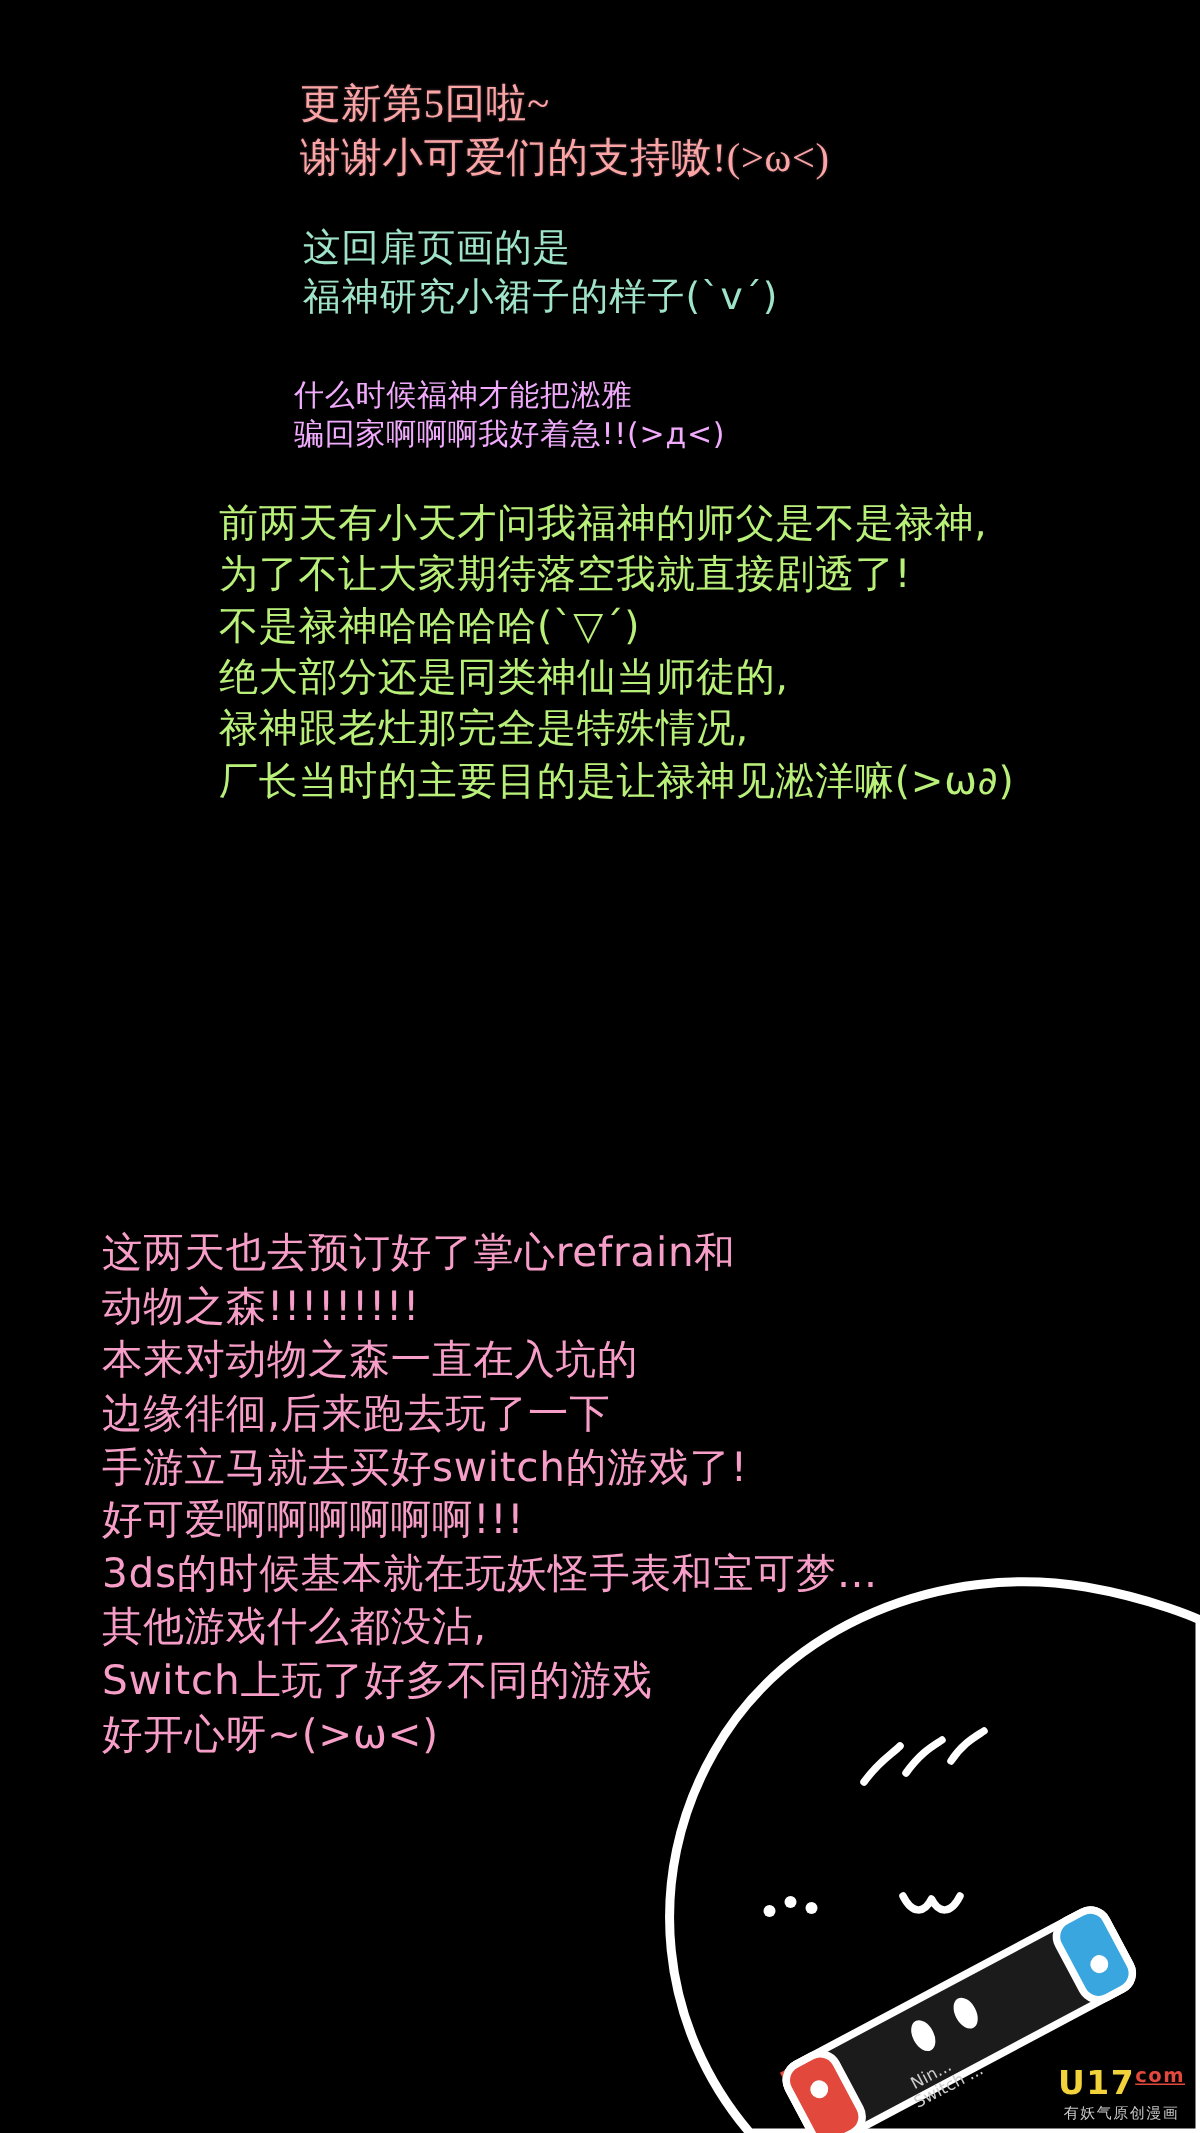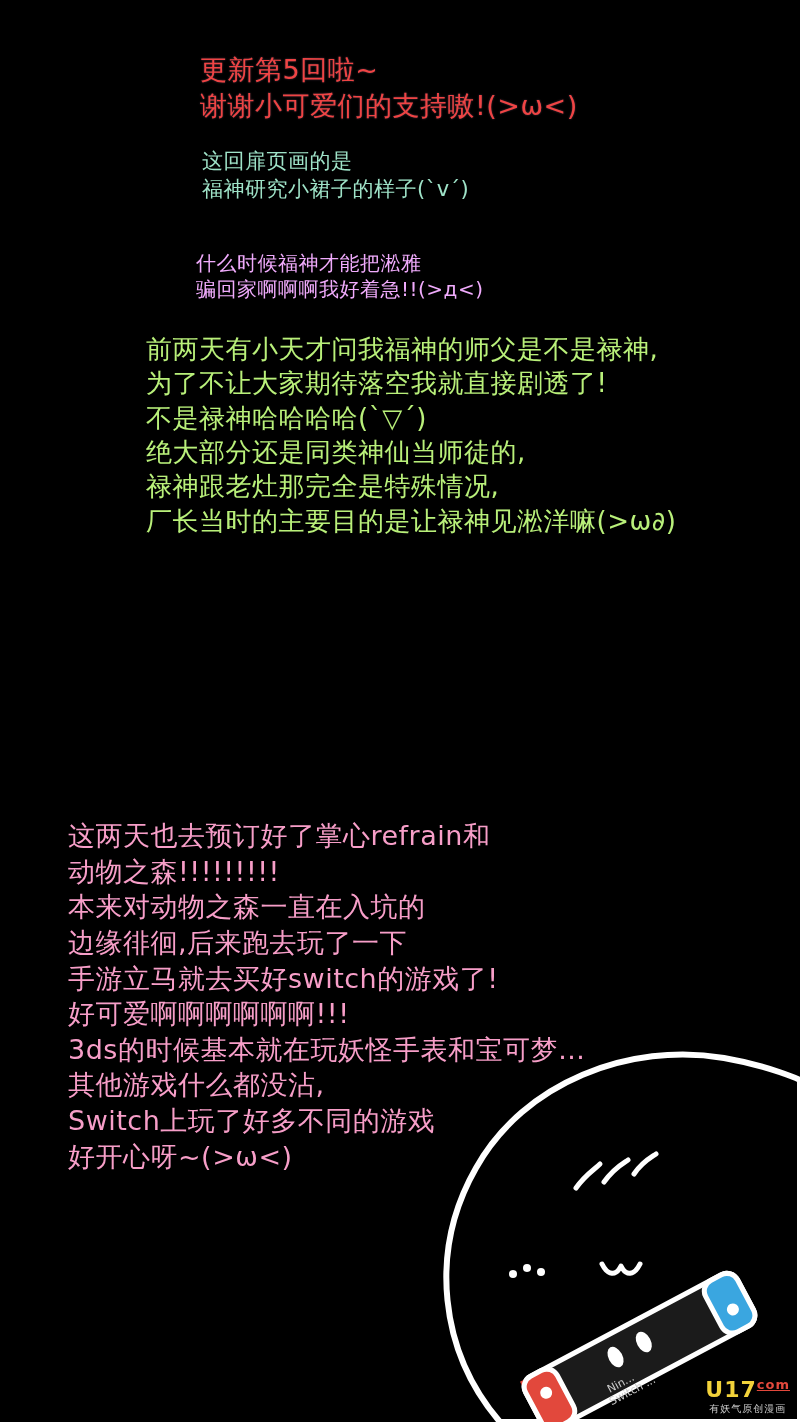--- a/index.html
+++ b/index.html
@@ -37,27 +37,28 @@
     position: absolute;
     white-space: pre-line;
     line-height: 1.32;
     letter-spacing: 0.5px;
   }
 
   .b1 {
     left: 200px;
     top: 52px;
     font-size: 27px;
-    color: #ef4444;
+    color: #fca5a5;
     text-shadow: 0 0 2px rgba(243,160,200,0.35);
+    font-family: Liberation Serif, serif;
   }
   .b2 {
     left: 202px;
     top: 148px;
-    font-size: 21px;
+    font-size: 25px;
     color: #9fe3c8;
   }
   .b3 {
     left: 196px;
     top: 250px;
     font-size: 20px;
     color: #f0abfc;
   }
   .b4 {
     left: 98px;

